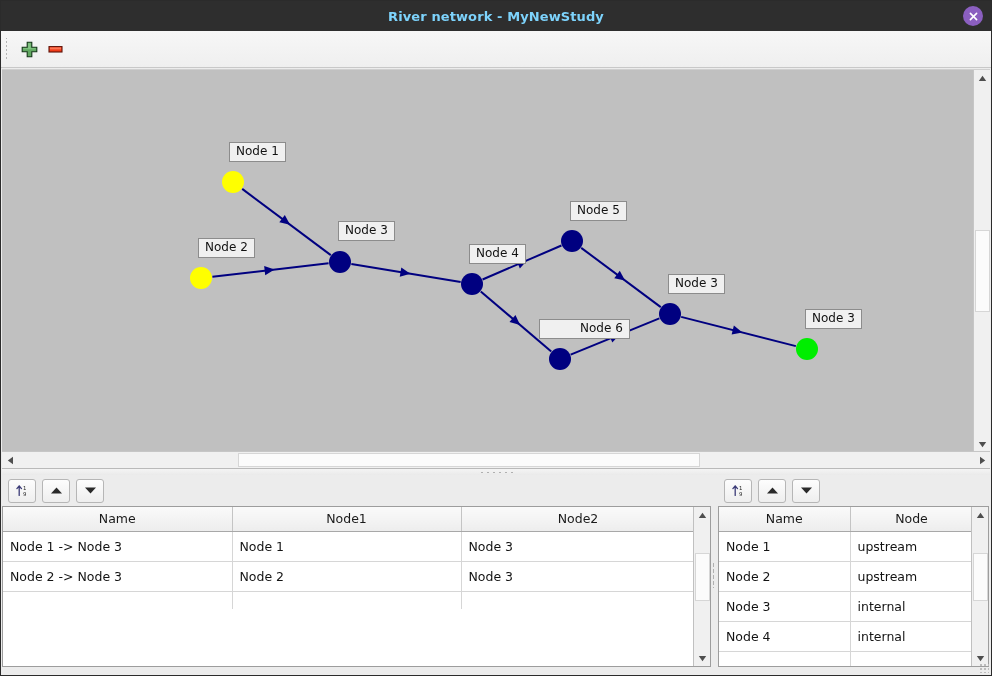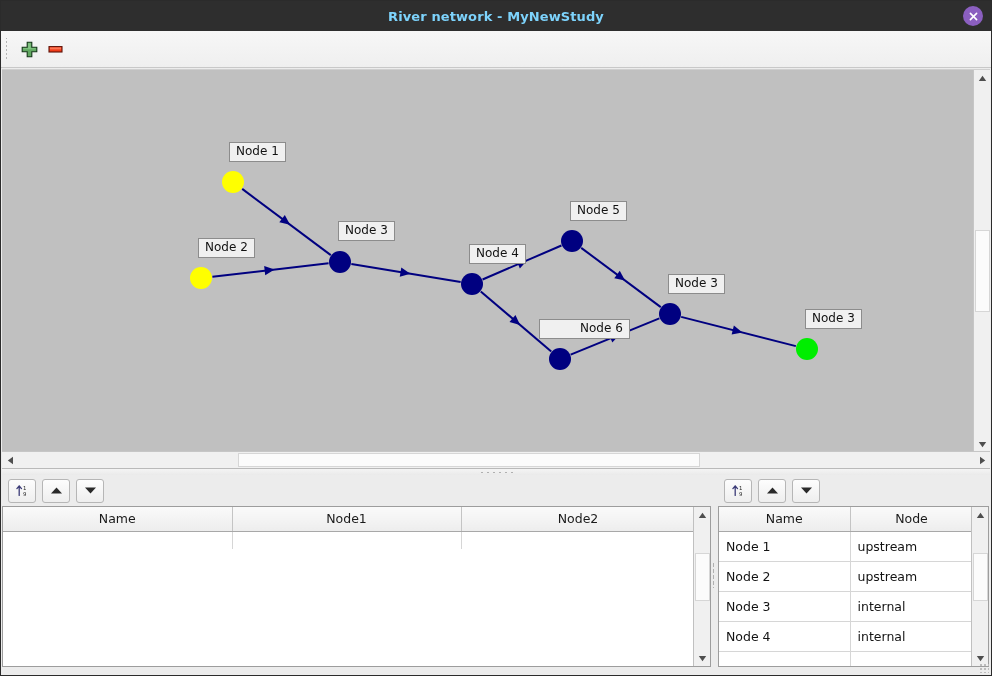--- a/index.html
+++ b/index.html
@@ -395,20 +395,30 @@
         <table class="grid" id="reaches-table">
           <thead>
               <tr id="reaches-head">
                 <th style="width: 229px;">Name</th>
                 <th style="width: 229px;">Node1</th>
                 <th style="width: 234px;">Node2</th>
               </tr>
             </thead>
           <tbody id="reaches-body">
               <tr>
+                <td>Node 1 -&gt; Node 3</td>
+                <td>Node 1</td>
+                <td>Node 3</td>
+              </tr>
+              <tr>
+                <td>Node 2 -&gt; Node 3</td>
+                <td>Node 2</td>
+                <td>Node 3</td>
+              </tr>
+              <tr>
                 <td class="empty"></td>
                 <td class="empty"></td>
                 <td class="empty"></td>
               </tr>
             </tbody>
         </table>
         <div class="tbl-vscroll">
           <div class="a-up">
             <svg width="9" height="7" viewBox="0 0 9 7">
                 <path d="M4.5 0.8 L8.2 6 L0.8 6 z" fill="#4e4e4e"></path>

